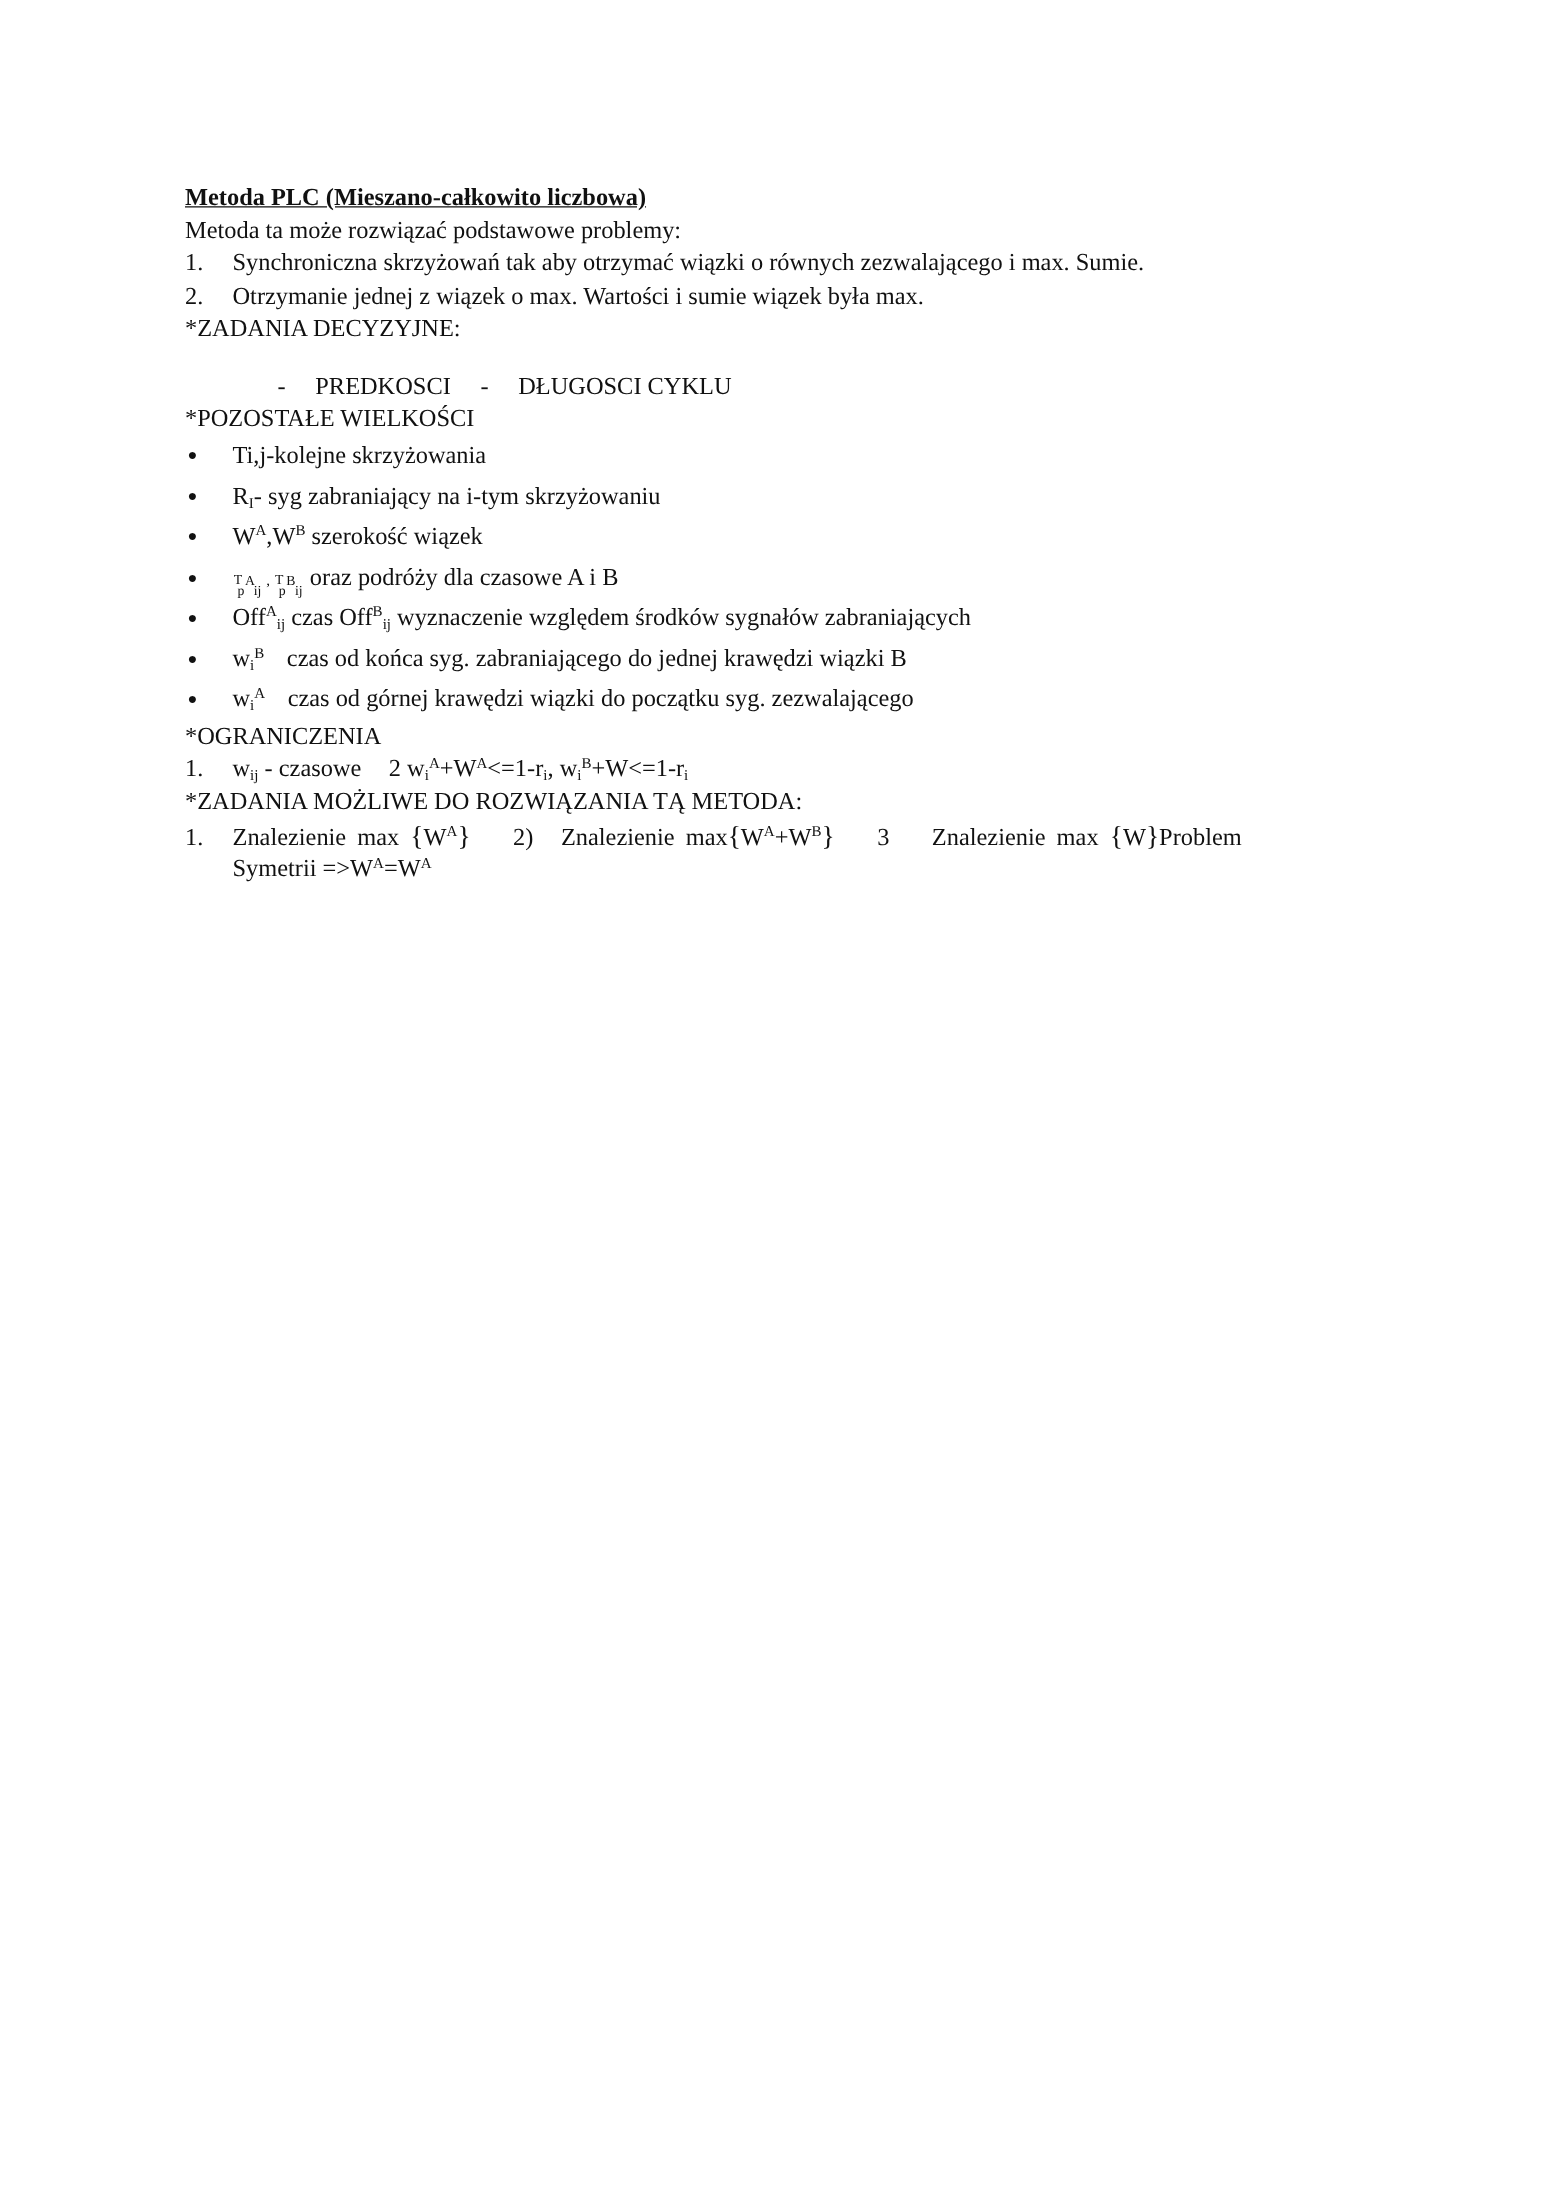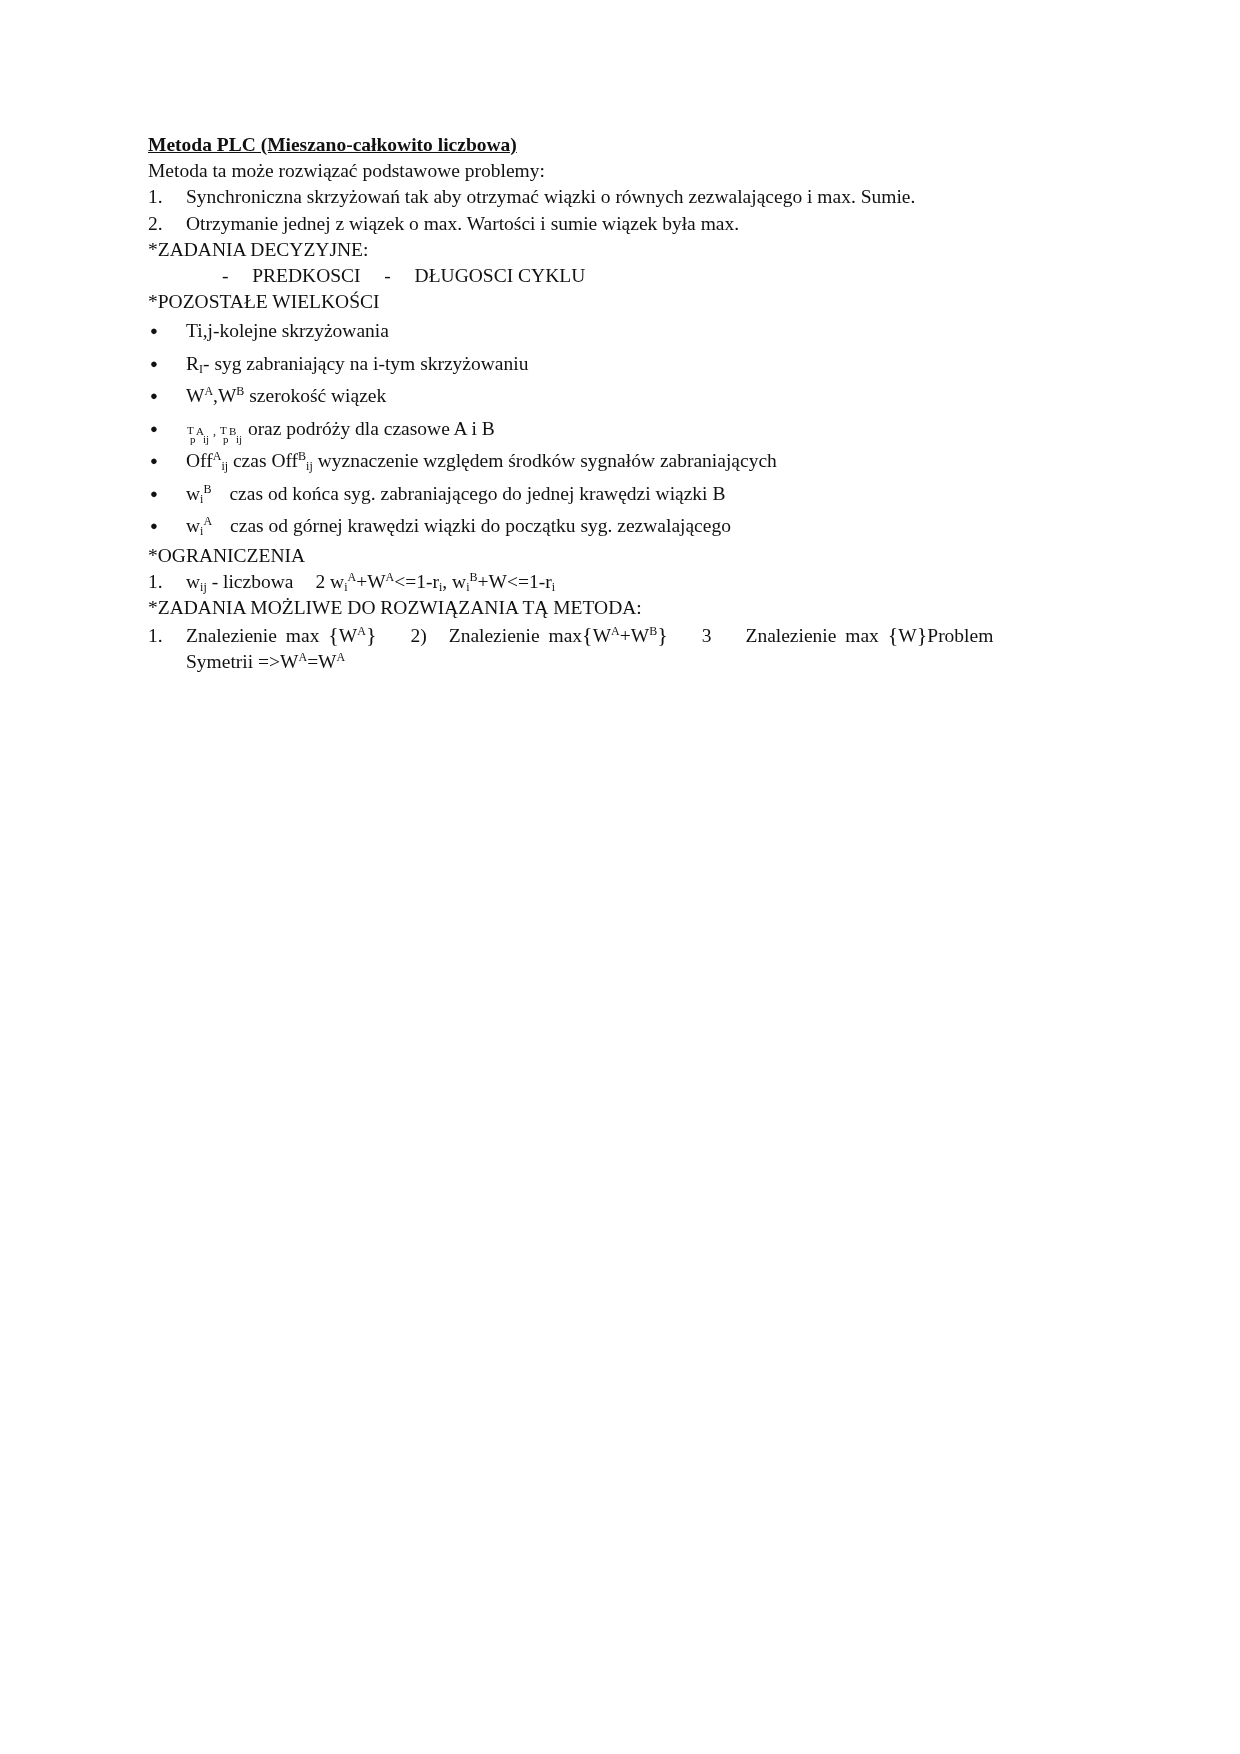--- a/index.html
+++ b/index.html
@@ -1,18 +1,18 @@
 <!DOCTYPE html>
 <html><head>
 <meta charset="utf-8">
 <style>
   html, body { margin: 0; padding: 0; background: #ffffff; }
   body { width: 1240px; height: 1754px; position: relative; overflow: hidden;
          font-family: "Liberation Serif", "DejaVu Serif", serif; color: #111; }
-  .page { position: absolute; left: 148px; top: 132px; width: 950px; font-size: 19.5px; line-height: 26.2px; }
+  .page { position: absolute; left: 148px; top: 146px; width: 950px; font-size: 19.5px; line-height: 26.2px; }
   .line { white-space: nowrap; height: 26.2px; position: relative; }
   .title { font-weight: bold; text-decoration: underline; }
   .num { display: inline-block; width: 38px; }
   .bullet { display: inline-block; width: 38px; }
   .bullet::before { content: "\25CF"; font-size: 13px; position: relative; top: -2px; left: 2px; }
   .indent { padding-left: 38px; }
   sup, sub { font-size: 12px; line-height: 0; }
   sup { vertical-align: 7px; }
   sub { vertical-align: -3px; }
   .tp { display: inline-block; position: relative; width: 14px; height: 18px; font-size: 11px; vertical-align: top; }
@@ -30,21 +30,21 @@
   <div class="line">Metoda ta może rozwiązać podstawowe problemy:</div>
 
   <div class="line">
     <span class="num">1.</span><span>Synchroniczna skrzyżowań tak  aby otrzymać wiązki o równych zezwalającego i max. Sumie.</span>
   </div>
   <div class="line">
     <span class="num">2.</span><span>Otrzymanie jednej z wiązek o max. Wartości i sumie wiązek była max.</span>
   </div>
 
   <div class="line">*ZADANIA DECYZYJNE:</div>
-  <div class="line" style="padding-left:74px;">
+  <div class="line" style="padding-left:74px;margin-top:20px;">
     <span>-</span>
     <span style="display:inline-block;width:14px"></span>
     <span>PREDKOSCI</span>
     <span style="display:inline-block;width:14px"></span>
     <span>-</span>
     <span style="display:inline-block;width:14px"></span>
     <span>DŁUGOSCI CYKLU</span>
   </div>
 
   <div class="line">*POZOSTAŁE WIELKOŚCI</div>
@@ -66,21 +66,21 @@
   </div>
   <div class="line" style="height:32.5px;line-height:32.5px">
     <span class="bullet"></span><span>w</span><sub>i</sub><sup>B</sup><span style="display:inline-block;width:18px"></span><span>czas od końca syg. zabraniającego do jednej krawędzi wiązki B</span>
   </div>
   <div class="line" style="height:32.5px;line-height:32.5px">
     <span class="bullet"></span><span>w</span><sub>i</sub><sup>A</sup><span style="display:inline-block;width:18px"></span><span>czas od górnej krawędzi wiązki do początku syg. zezwalającego</span>
   </div>
 
   <div class="line">*OGRANICZENIA</div>
   <div class="line">
-    <span class="num">1.</span><span>w</span><sub>ij</sub><span> -  liczbowa</span><span style="display:inline-block;width:22px"></span><span>2 w</span><sub>i</sub><sup>A</sup><span>+W</span><sup>A</sup><span>&lt;=1-r</span><sub>i</sub><span>, w</span><sub>i</sub><sup>B</sup><span>+W&lt;=1-r</span><sub>i</sub>
+    <span class="num">1.</span><span>w</span><sub>ij</sub><span> -  czasowe</span><span style="display:inline-block;width:22px"></span><span>2 w</span><sub>i</sub><sup>A</sup><span>+W</span><sup>A</sup><span>&lt;=1-r</span><sub>i</sub><span>, w</span><sub>i</sub><sup>B</sup><span>+W&lt;=1-r</span><sub>i</sub>
   </div>
 
   <div class="line">*ZADANIA MOŻLIWE DO ROZWIĄZANIA TĄ METODA:</div>
   <div class="line" style="height:28px;line-height:28px">
     <span class="num">1.</span><span style="word-spacing:4px">Znalezienie  max </span><span class="brace">{</span><span>W</span><sup>A</sup><span class="brace">}</span><span style="display:inline-block;width:34px"></span><span>2)</span><span style="display:inline-block;width:22px"></span><span style="word-spacing:4px">Znalezienie  max</span><span class="brace">{</span><span>W</span><sup>A</sup><span>+W</span><sup>B</sup><span class="brace">}</span><span style="display:inline-block;width:34px"></span><span>3</span><span style="display:inline-block;width:34px"></span><span style="word-spacing:4px">Znalezienie  max </span><span class="brace">{</span><span>W</span><span class="brace">}</span><span>Problem</span>
   </div>
   <div class="line indent">
     <span>Symetrii =&gt;W</span><sup>A</sup><span>=W</span><sup>A</sup>
   </div>
 </div>

